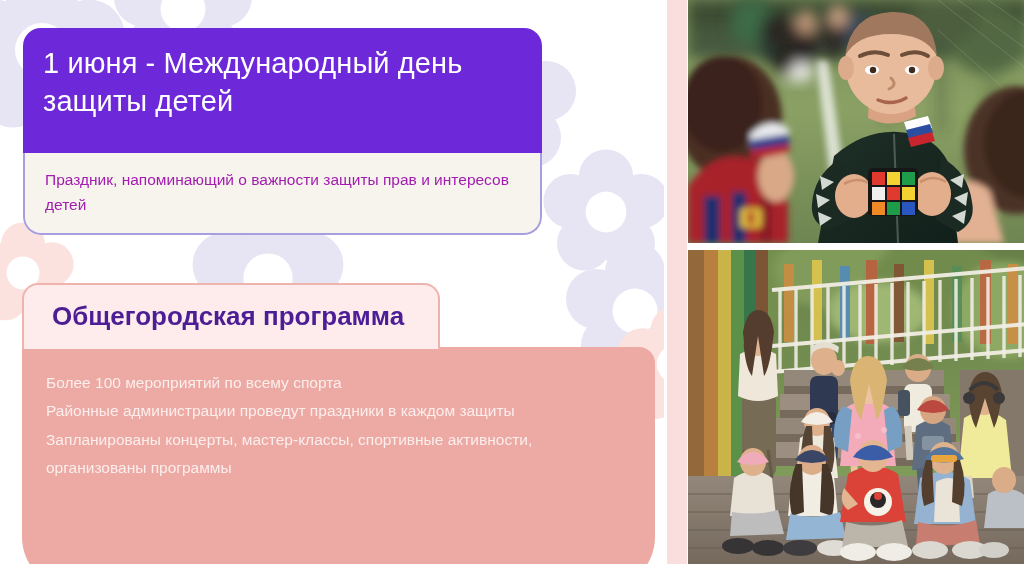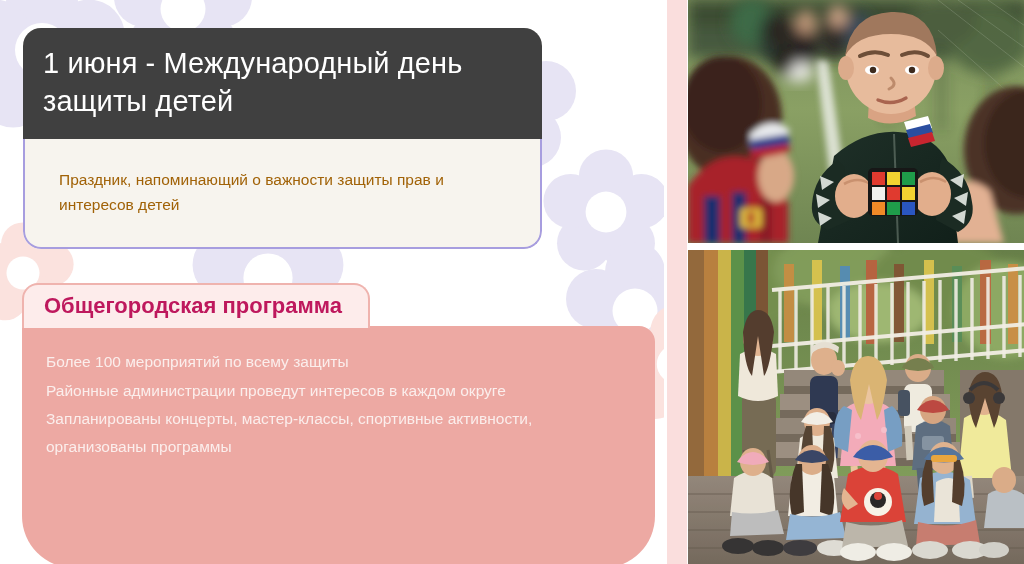--- a/index.html
+++ b/index.html
@@ -48,42 +48,42 @@
     position: absolute;
     left: 23px;
     top: 28px;
     width: 519px;
     border-radius: 18px;
     overflow: hidden;
     box-shadow: 0 0 0 0 rgba(0,0,0,0);
     background: #f7f4ee;
   }
   .intro-head {
-    background: #404040;
-    padding: 16px 20px 18px 20px;
+    background: #6d28d9;
+    padding: 16px 20px 32px 20px;
   }
   .intro-head h1 {
     margin: 0;
     color: #ffffff;
     font-size: 29px;
     font-weight: 400;
     line-height: 1.32;
     letter-spacing: 0.1px;
   }
   .intro-body {
     background: #f7f4ee;
     border: 2px solid #a79ddf;
     border-top: none;
     border-radius: 0 0 18px 18px;
     padding: 14px 20px 16px 20px;
     box-sizing: border-box;
   }
   .intro-body p {
-    margin: 14px;
-    color: #a16207;
+    margin: 0;
+    color: #a21caf;
     font-size: 15.5px;
     line-height: 1.62;
     font-weight: 400;
   }
 
   
   .prog-wrap {
     position: absolute;
     left: 22px;
     top: 283px;
@@ -94,23 +94,23 @@
     z-index: 2;
     display: inline-block;
     background: #fdeceb;
     border: 2px solid #efb3ae;
     border-bottom: none;
     border-radius: 16px 16px 0 0;
     padding: 8px 26px 9px 20px;
     box-sizing: border-box;
   }
   .prog-tab h2 {
-    margin: 0;
-    color: #be185d;
-    font-size: 22px;
+    margin: 8px;
+    color: #4c1d95;
+    font-size: 26px;
     font-weight: 700;
     line-height: 1.2;
     white-space: nowrap;
   }
   .prog-panel {
     position: relative;
     margin-top: -2px;
     background: #eda9a3;
     border-radius: 0 16px 52px 52px;
     padding: 22px 24px 58px 24px;
@@ -280,22 +280,22 @@
       <div class="intro-body">
         <p>Праздник, напоминающий о важности защиты прав и интересов детей</p>
       </div>
     </div>
 
     <div class="prog-wrap">
       <div class="prog-tab">
         <h2>Общегородская программа</h2>
       </div>
       <div class="prog-panel">
-        <p>Более 100 мероприятий по всему защиты</p>
-        <p>Районные администрации проведут интересов в каждом округе</p>
+        <p>Более 100 мероприятий по всему спорта</p>
+        <p>Районные администрации проведут праздники в каждом защиты</p>
         <p>Запланированы концерты, мастер-классы, спортивные активности, организованы программы</p>
       </div>
     </div>
 
   </div>
 
   <div class="photo-col">
 
     <div class="photo-gutter"></div>
 

